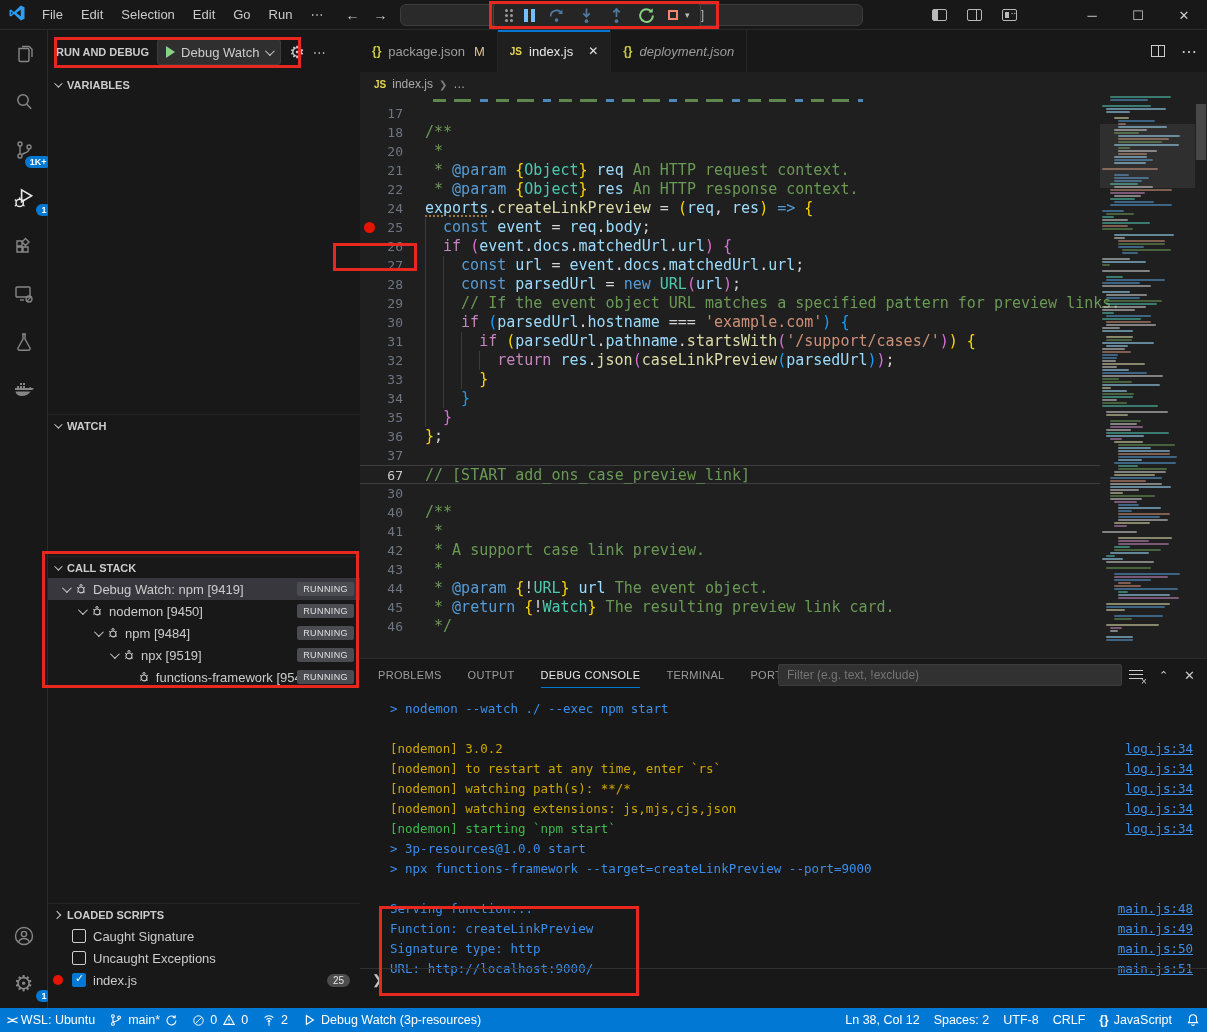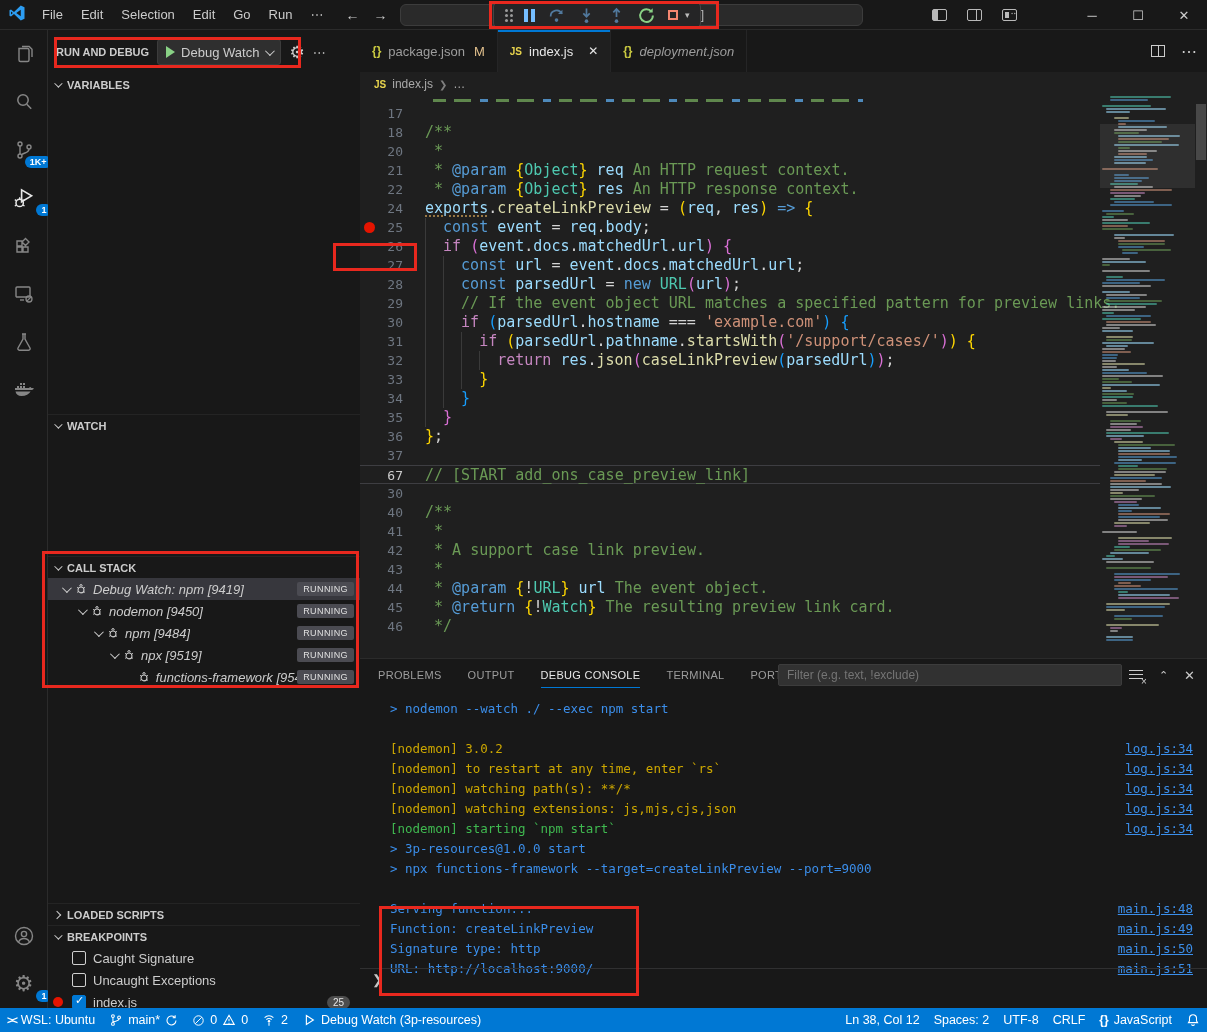--- a/index.html
+++ b/index.html
@@ -58,21 +58,21 @@
   .chev.down { transform:rotate(45deg) translateY(-2px); }
   .chev.right { transform:rotate(-45deg); }
   .sect-head { height:22px; display:flex; align-items:center; gap:7px; padding-left:6px;
     font-size:11px; font-weight:bold; color:#cccccc; border-top:1px solid #242424; }
   .sect-head .chev { width:6px; height:6px; }
   .spacer-v { height:318px; } .spacer-w { height:120px; } .spacer-cs { height:215px; }
   .cs-row { height:22px; display:flex; align-items:center; font-size:13px; color:#cccccc; padding-right:6px; }
   .cs-row.selected { background:#37373d; }
   .cs-row .chev { margin-right:5px; }
   .bug-ic { width:14px; height:14px; margin-right:5px; flex:none; }
-  .cs-label { white-space:nowrap; overflow:hidden;font-style:italic; }
+  .cs-label { white-space:nowrap; overflow:hidden; }
   .run-badge { margin-left:auto; background:#4b4b52; color:#e0e0e0; font-size:9px; padding:2px 6px; border-radius:2px; letter-spacing:.4px; }
   .bp-row { height:22px; display:flex; align-items:center; gap:7px; padding-left:24px; position:relative; }
   .cb { width:14px; height:14px; border:1px solid #d0d0d0; border-radius:2px; background:transparent; flex:none; }
   .cb.checked { background:#0078d4; border-color:#0078d4; position:relative; }
   .cb.checked:before { content:"✓"; position:absolute; left:2px; top:-2px; color:#fff; font-size:11px; }
   .bp-dot-side { position:absolute; left:5px; width:10px; height:10px; border-radius:50%; background:#e51400; }
   .count-badge { margin-left:auto; margin-right:10px; background:#4d4d4d; color:#e6e6e6; font-size:10px;
     border-radius:9px; padding:1px 6px; }
 
   
@@ -362,24 +362,20 @@
           </svg>
           <span class="cs-label">functions-framework [954...</span>
           <span class="run-badge">RUNNING</span>
         </div>
       </div>
     <div class="spacer-cs"></div>
 
     <div class="sect-head">
       <span class="chev right"></span>
       <span>LOADED SCRIPTS</span>
-    </div>
-    <div class="sect-head">
-      <span class="chev down"></span>
-      <span>BREAKPOINTS</span>
     </div>
     <div id="breakpoint-rows">
         <div class="bp-row">
           <span class="cb"></span>
           <span>Caught Signature</span>
         </div>
         <div class="bp-row">
           <span class="cb"></span>
           <span>Uncaught Exceptions</span>
         </div>

